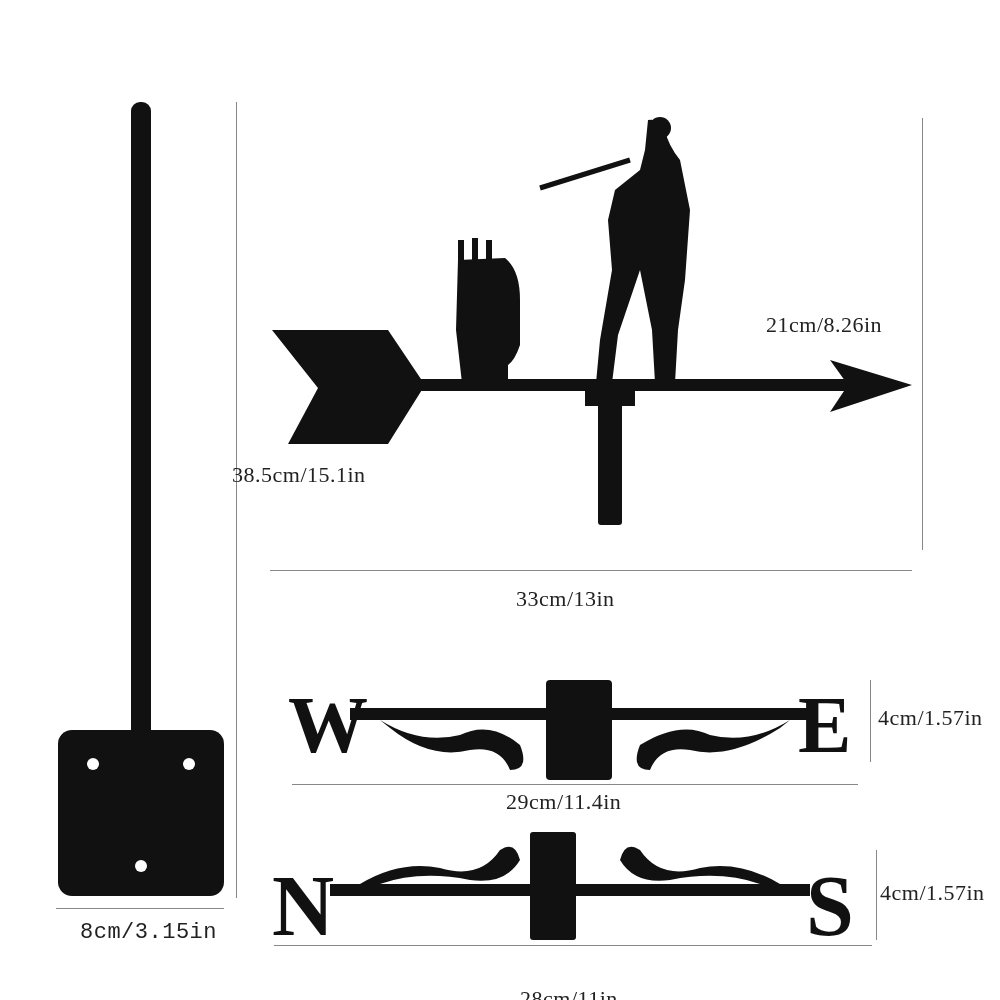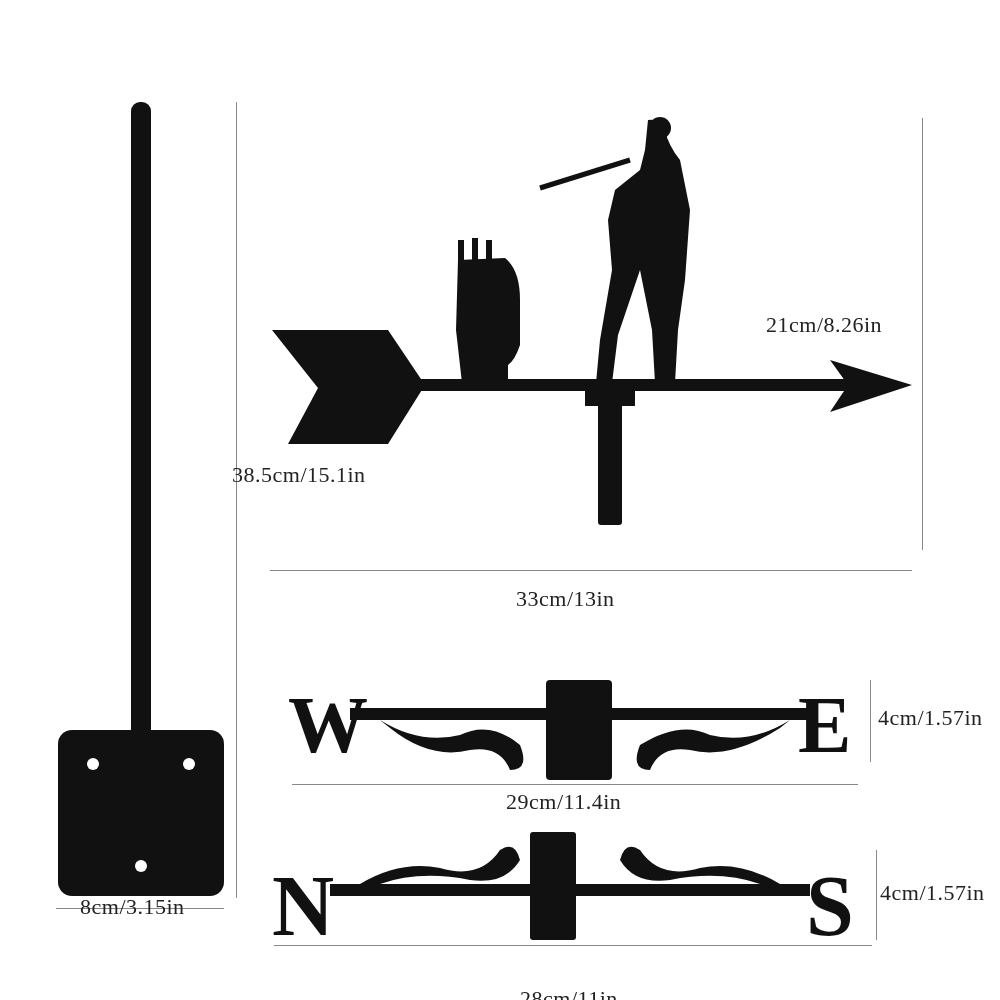--- a/index.html
+++ b/index.html
@@ -66,17 +66,17 @@
 <div class="line-h" style="left:270px; top:570px; width:642px;"></div>
 <div class="line-h" style="left:56px; top:908px; width:168px;"></div>
 <div class="line-h" style="left:292px; top:784px; width:566px;"></div>
 <div class="line-v" style="left:870px; top:680px; height:82px;"></div>
 <div class="line-h" style="left:274px; top:945px; width:598px;"></div>
 <div class="line-v" style="left:876px; top:850px; height:90px;"></div>
 
 <div class="abs label" style="left:232px; top:462px;">38.5cm/15.1in</div>
 <div class="abs label" style="left:766px; top:312px;">21cm/8.26in</div>
 <div class="abs label" style="left:516px; top:578px;margin-top:8px;">33cm/13in</div>
-<div class="abs label" style="left:80px; top:894px;">8cm/3.15in</div>
+<div class="abs label" style="left:80px; top:920px;font-family:Liberation Mono, monospace;">8cm/3.15in</div>
 <div class="abs label" style="left:878px; top:705px;">4cm/1.57in</div>
 <div class="abs label" style="left:506px; top:789px;">29cm/11.4in</div>
 <div class="abs label" style="left:880px; top:880px;">4cm/1.57in</div>
 <div class="abs label" style="left:520px; top:957px;margin-top:29px;">28cm/11in</div>
 
 </body></html>

